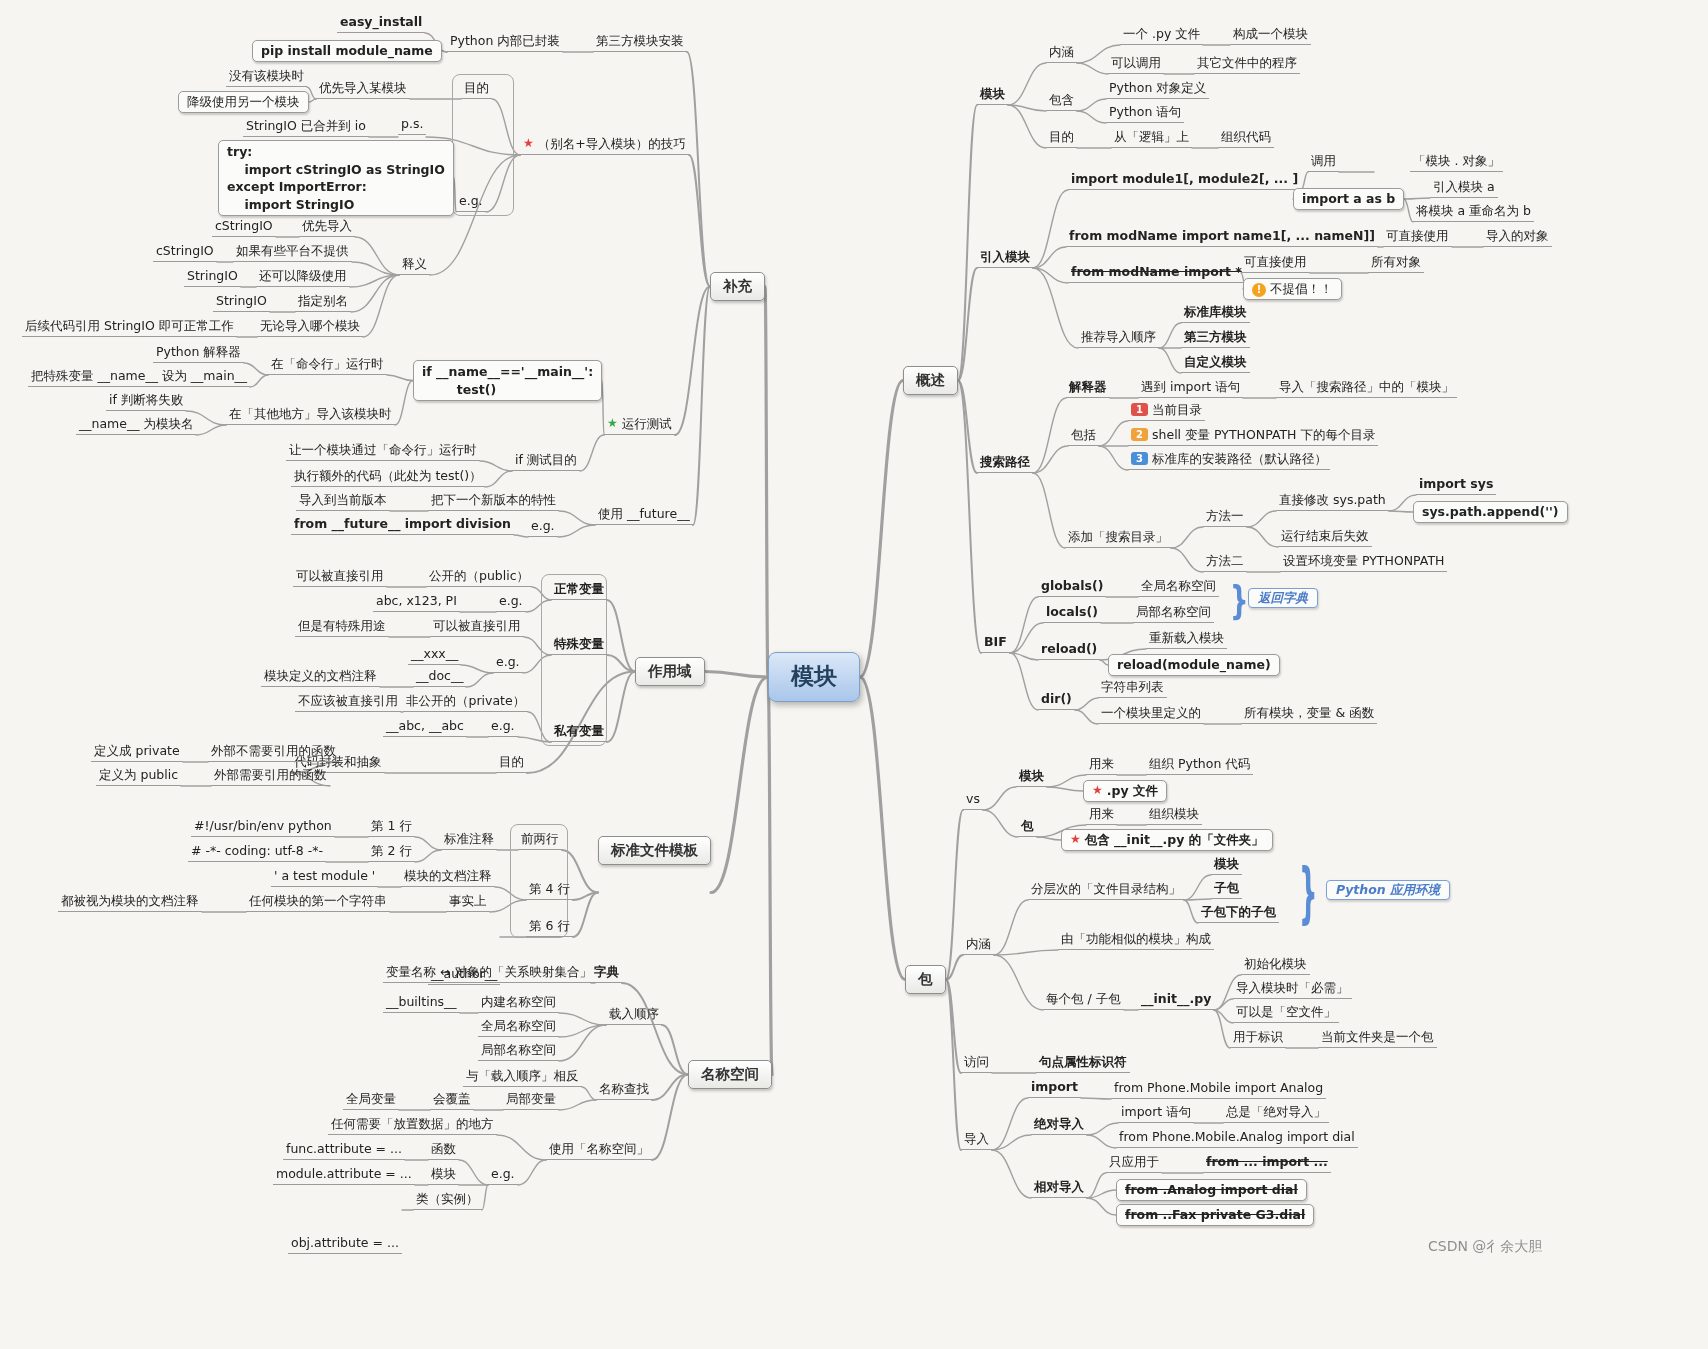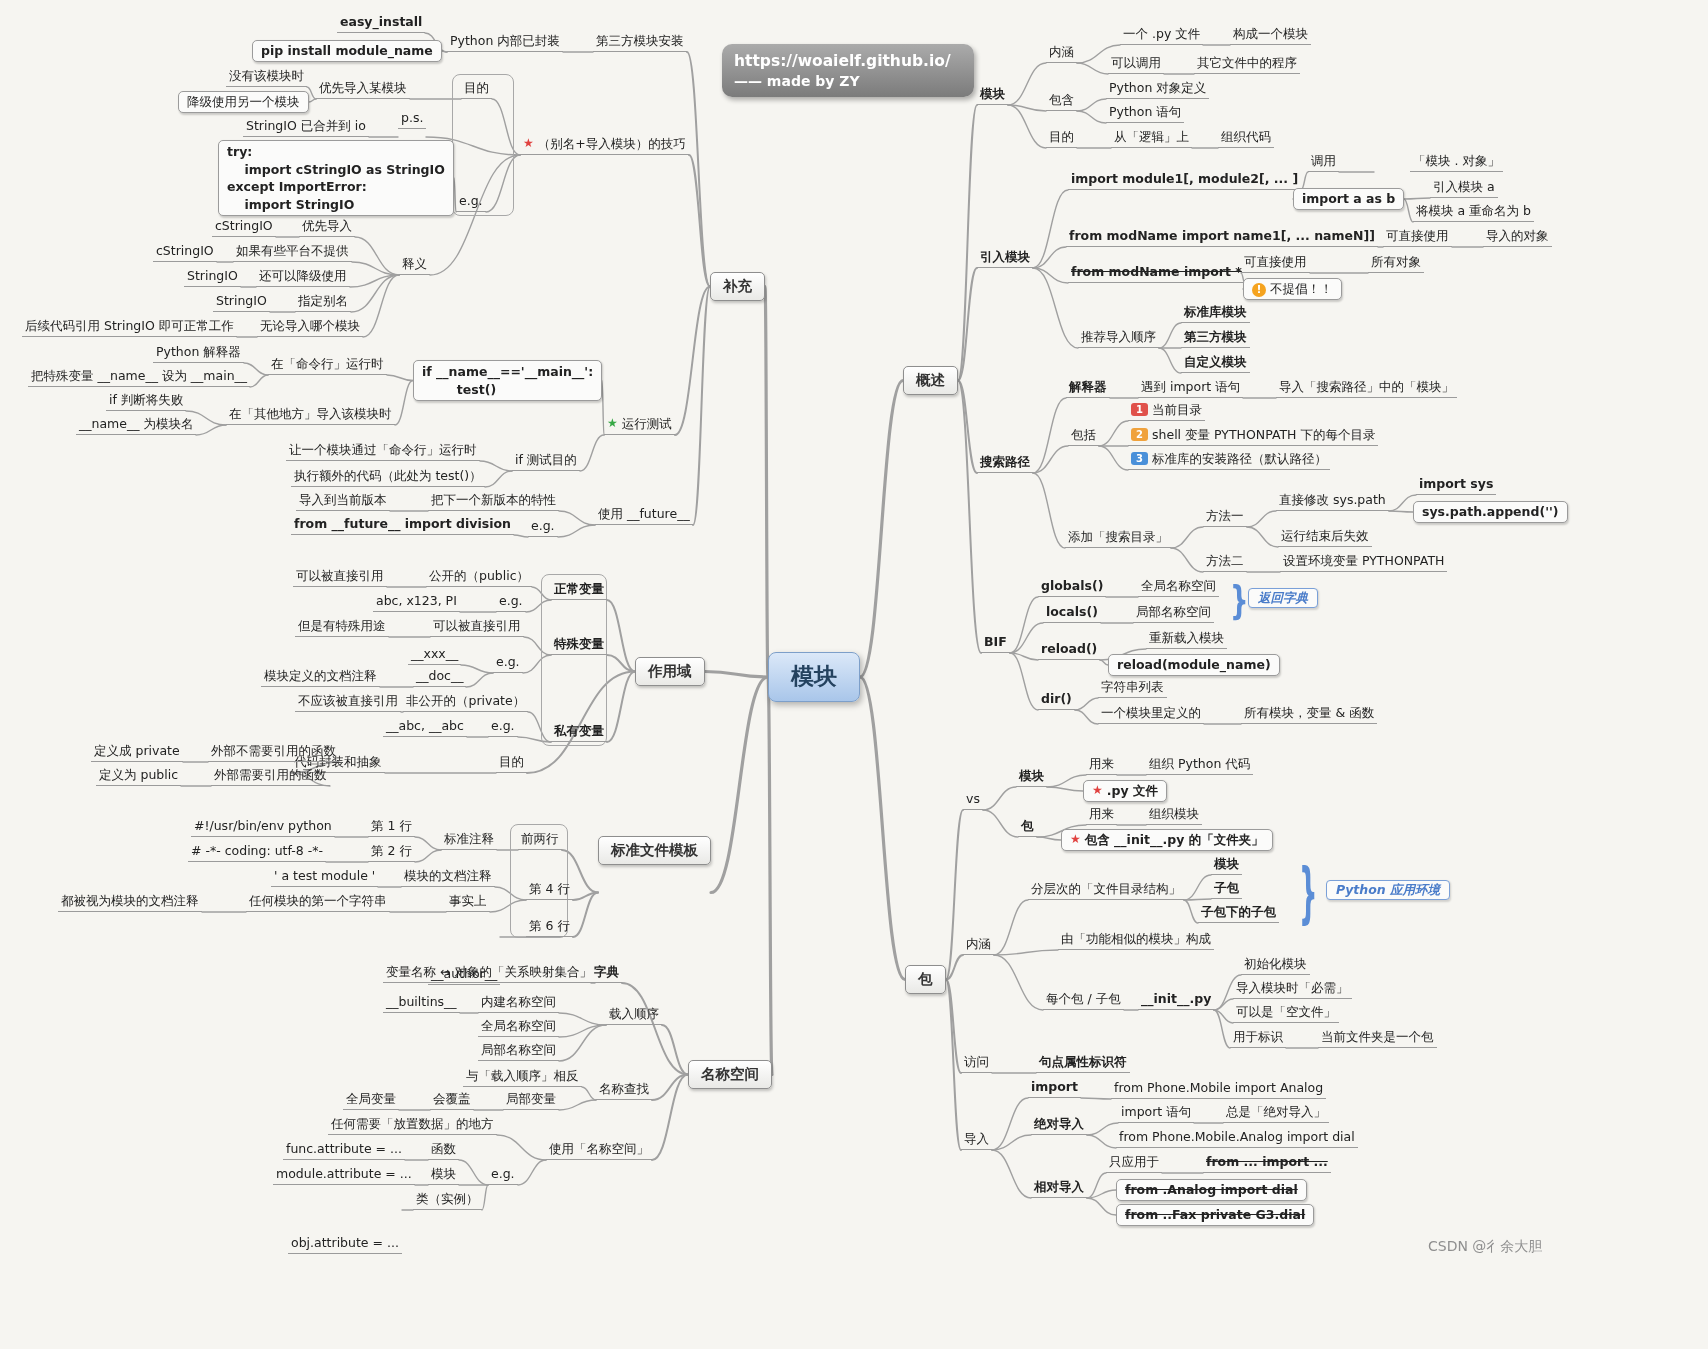--- a/index.html
+++ b/index.html
@@ -254,21 +254,21 @@
       <div class="node branch" style="left: 905px; top: 965px;"><span>包</span></div>
       <div class="node" style="left: 593px; top: 33px;"><span>第三方模块安装</span></div>
       <div class="node" style="left: 447px; top: 33px;"><span>Python 内部已封装</span></div>
       <div class="node bold box" style="left: 252px; top: 40px;"><span>pip install module_name</span></div>
       <div class="node bold" style="left: 337px; top: 14px;"><span>easy_install</span></div>
       <div class="node" style="left: 520px; top: 136px;"><span class="mk plain" style="color: rgb(224, 65, 63);">★</span><span>（别名+导入模块）的技巧</span></div>
       <div class="node" style="left: 461px; top: 80px;"><span>目的</span></div>
       <div class="node" style="left: 316px; top: 80px;"><span>优先导入某模块</span></div>
       <div class="node" style="left: 226px; top: 68px;"><span>没有该模块时</span></div>
       <div class="node box" style="left: 178px; top: 91px;"><span>降级使用另一个模块</span></div>
-      <div class="node" style="left: 398px; top: 110px;"><span>p.s.</span></div>
+      <div class="node" style="left: 398px; top: 116px;"><span>p.s.</span></div>
       <div class="node" style="left: 243px; top: 118px;"><span>StringIO 已合并到 io</span></div>
       <div class="node" style="left: 456px; top: 193px;"><span>e.g.</span></div>
       <div class="node bold box code" style="left: 218px; top: 140px;"><span>try:
     import cStringIO as StringIO
 except ImportError:
     import StringIO</span></div>
       <div class="node" style="left: 399px; top: 256px;"><span>释义</span></div>
       <div class="node" style="left: 299px; top: 218px;"><span>优先导入</span></div>
       <div class="node" style="left: 212px; top: 218px;"><span>cStringIO</span></div>
       <div class="node" style="left: 233px; top: 243px;"><span>如果有些平台不提供</span></div>
@@ -446,18 +446,14 @@
       <div class="node" style="left: 1223px; top: 1104px;"><span>总是「绝对导入」</span></div>
       <div class="node" style="left: 1116px; top: 1129px;"><span>from Phone.Mobile.Analog import dial</span></div>
       <div class="node bold" style="left: 1031px; top: 1179px;"><span>相对导入</span></div>
       <div class="node" style="left: 1106px; top: 1154px;"><span>只应用于</span></div>
       <div class="node bold strike" style="left: 1203px; top: 1154px;"><span>from ... import ...</span></div>
       <div class="node bold strike box" style="left: 1116px; top: 1179px;"><span>from .Analog import dial</span></div>
       <div class="node bold strike box" style="left: 1116px; top: 1204px;"><span>from ..Fax private G3.dial</span></div>
       <div class="node brace" style="left: 1230px; top: 576px; transform: scaleY(1.5);"><span>}</span></div>
       <div class="node brace" style="left: 1299px; top: 852px; transform: scaleY(2.5);"><span>}</span></div>
     </div>
-  <div class="header-box">
-    <div class="l1">https://woaielf.github.io/</div>
-    <div class="l2">—— made by ZY</div>
-  </div>
   <div class="watermark">CSDN @彳余大胆</div>
 </div>
 
 </body></html>

